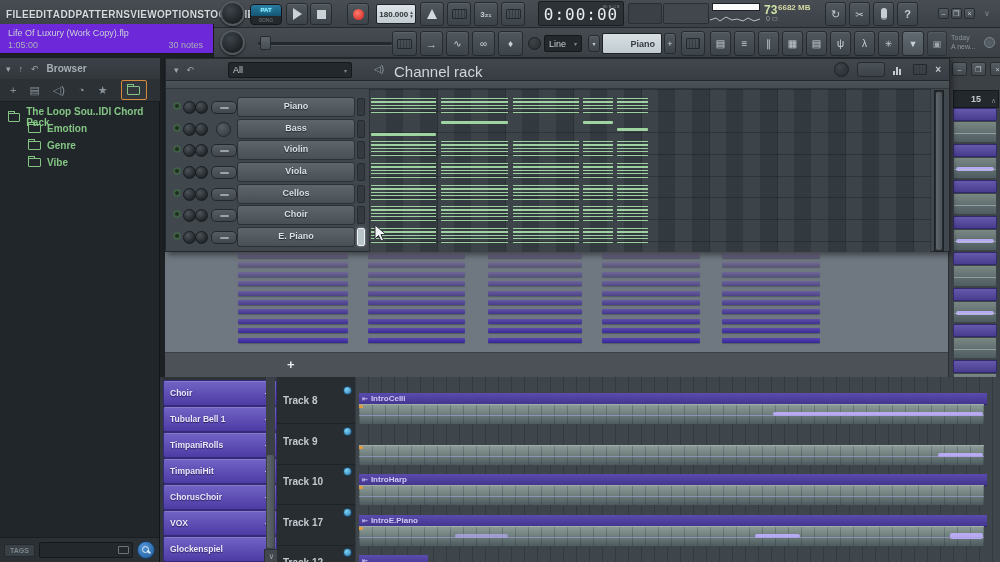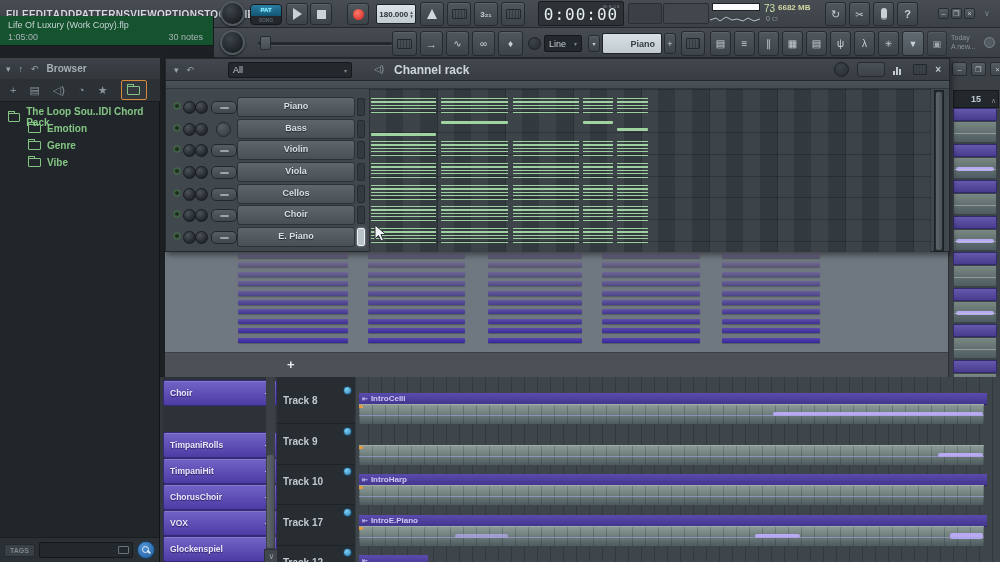--- a/index.html
+++ b/index.html
@@ -23,28 +23,28 @@
           color:#2b3236;font-size:8px;font-weight:bold;display:flex;align-items:center;justify-content:center}
   .spin{font-size:5px;color:#4a5156;line-height:4px;margin-left:2px}
   .kb{width:13px;height:8px;border-radius:1px;background:linear-gradient(#e2e8eb,#c8d1d6);
       background-image:repeating-linear-gradient(to right,transparent 0 2px,#343b40 2px 3px);border:1px solid #23282c}
   .metro{width:0;height:0;border-left:5px solid transparent;border-right:5px solid transparent;border-bottom:10px solid #d3dade}
   .timebox{left:538px;top:1px;width:86px;height:25px;background:#2c3236;border:1px solid #1a1e21;border-radius:2px;color:#e7edf0}
   .timetxt{font-family:"DejaVu Sans Mono",monospace;font-size:16px;letter-spacing:1px;line-height:25px;text-align:center}
   .timeunits{position:absolute;right:3px;top:2px;font-size:4px;color:#8a949a;letter-spacing:.5px}
   .blankpanel{background:#3a4045;border:1px solid #2a2f33;border-radius:2px}
   .cpubar{left:712px;top:3px;width:48px;height:8px;background:#fdfdfd;border:1px solid #1e2327}
-  .cpuval{font-size:10px;font-weight:normal;color:#cfe3a8}
+  .cpuval{font-size:12px;font-weight:bold;color:#cfe3a8}
   .memval{font-size:8px;font-weight:bold;color:#d3d8a4}
   .wave-svg{left:710px;top:13px}
   .winbtn{width:11px;height:11px;background:linear-gradient(#565d63,#41484d);border:1px solid #272c30;border-radius:2px;
           color:#c3cacf;font-size:7px;display:flex;align-items:center;justify-content:center;line-height:1}
   
   .row2{left:214px;top:28px;width:786px;height:30px;background:linear-gradient(#454b50,#3a4045);border-bottom:1px solid #24282c}
-  .titlepanel{left:0;top:16px;width:214px;height:30px;background:#14532d;border-right:1px solid #171b1e;border-bottom:1px solid #171b1e}
+  .titlepanel{left:0;top:24px;width:214px;height:30px;background:#6d28d9;border-right:1px solid #171b1e;border-bottom:1px solid #171b1e}
   .t-file{left:8px;top:4px;font-size:9px;color:#c9d1d6}
   .t-len{left:8px;top:16px;font-size:9px;color:#a9b1b7}
   .t-notes{right:10px;top:16px;font-size:9px;color:#a9b1b7}
   .slider-track{left:258px;top:42px;width:134px;height:3px;background:#23282c;border-radius:2px;box-shadow:0 1px 0 rgba(255,255,255,.1)}
   .slider-handle{left:260px;top:36px;width:11px;height:14px;background:linear-gradient(#5d646a,#474e53);border:1px solid #24292d;border-radius:2px}
   .snapbox{background:#23282c;border:1px solid #15191c;border-radius:2px;color:#c4cbd0;font-size:9px;display:flex;align-items:center;padding:0 4px;justify-content:space-between}
   .lightbox{background:linear-gradient(#d9e0e4,#c1cbd0);border:1px solid #1e2327;border-radius:2px;color:#39424 7;
             font-size:9px;font-weight:bold;color:#353d42;display:flex;align-items:center;justify-content:flex-end;padding:0 6px}
   .news{font-size:7px;color:#8b959b;line-height:9px}
   .globe{width:11px;height:11px;border-radius:50%;border:1px solid #7d878d;background:
@@ -65,21 +65,21 @@
   .tagsbtn{background:#3a4146;border:1px solid #24292d;border-radius:2px;color:#7b868d;font-size:7px;font-weight:bold;padding:2px 5px}
   .taginput{flex:1;height:14px;background:#23282c;border:1px solid #15191c;border-radius:2px;position:relative}
   .minifolder{position:absolute;right:3px;top:3px;width:9px;height:6px;border:1px solid #6a747b;border-radius:1px}
   .searchbtn{width:16px;height:16px;border-radius:50%;background:radial-gradient(circle at 35% 30%,#4f93d4,#225d9c);border:1px solid #143c66;position:relative}
   .searchbtn:before{content:'';position:absolute;left:4px;top:4px;width:5px;height:5px;border:1.5px solid #dfeaf4;border-radius:50%}
   .searchbtn:after{content:'';position:absolute;left:9px;top:9px;width:4px;height:1.5px;background:#dfeaf4;transform:rotate(45deg)}
   
   .rack{left:165px;top:58px;width:785px;height:194px;background:#40474d;border:1px solid #23282c;box-shadow:2px 3px 6px rgba(0,0,0,.45)}
   .rackheader{left:0;top:0;width:100%;height:22px;background:linear-gradient(#41474d,#373d42);border-bottom:1px solid #23282c;display:flex;align-items:center}
   .allbox{left:62px;top:3px;width:124px;height:16px}
-  .racktitle{color:#cfd6db;font-size:12px;font-weight:bold}
+  .racktitle{color:#cfd6db;font-size:15px;font-weight:normal}
   .groove{left:0;top:22px;width:100%;height:8px;background:linear-gradient(#4c5359,#454c51);border-bottom:1px solid #30363a}
   .previewbg{left:203px;top:30px;width:562px;height:163px;background-color:#363d42;
     background-image:
       repeating-linear-gradient(to bottom,rgba(0,0,0,.22) 0 1px,transparent 1px 21.7px),
       repeating-linear-gradient(to right,rgba(0,0,0,.28) 0 1px,transparent 1px 68px),
       repeating-linear-gradient(to right,rgba(255,255,255,.035) 0 17px,rgba(0,0,0,.05) 17px 34px)}
   .chrow{left:0;width:765px;height:19px}
   .led{position:absolute;left:8px;top:6px;width:6px;height:6px;border-radius:50%;background:#1f2a22;
        box-shadow:inset 0 0 2px #64c064,0 0 2px rgba(110,210,110,.5)}
   .knob{position:absolute;width:11px;height:11px;top:4px;border-radius:50%;
@@ -613,20 +613,24 @@
 <svg class="abs cursor" viewBox="0 0 14 20">
   <path d="M1,1 L1,15 L4.5,11.5 L7,17 L9.5,16 L7,10.5 L12,10.5 Z" fill="#f2f5f7" stroke="#2a2f33" stroke-width="1"></path>
 </svg>
 
 <div class="abs bottom">
   <div class="picker">
     <div class="pkbtn" style="top:3px">
         <span>Choir</span>
         <span class="pkplus">+</span>
       </div>
+    <div class="pkbtn" style="top:29px">
+        <span>Tubular Bell 1</span>
+        <span class="pkplus">+</span>
+      </div>
     <div class="pkbtn" style="top:55px">
         <span>TimpaniRolls</span>
         <span class="pkplus">+</span>
       </div>
     <div class="pkbtn" style="top:81px">
         <span>TimpaniHit</span>
         <span class="pkplus">+</span>
       </div>
     <div class="pkbtn" style="top:107px">
         <span>ChorusChoir</span>

